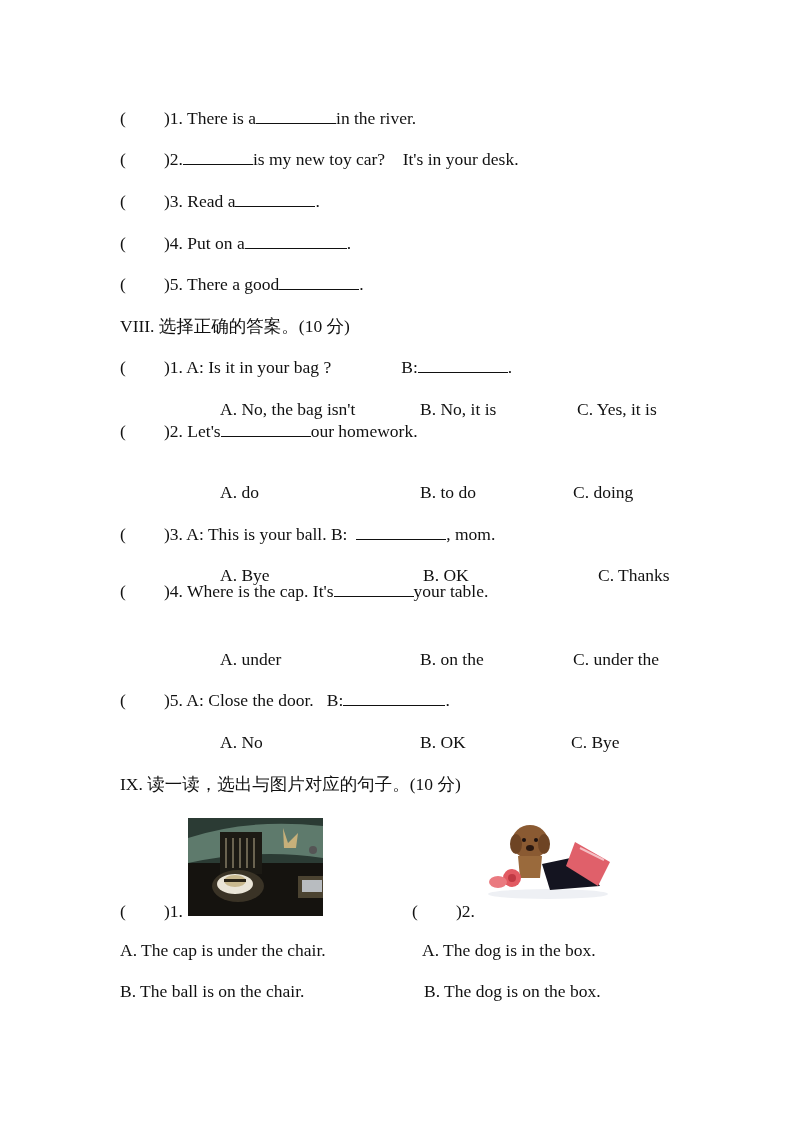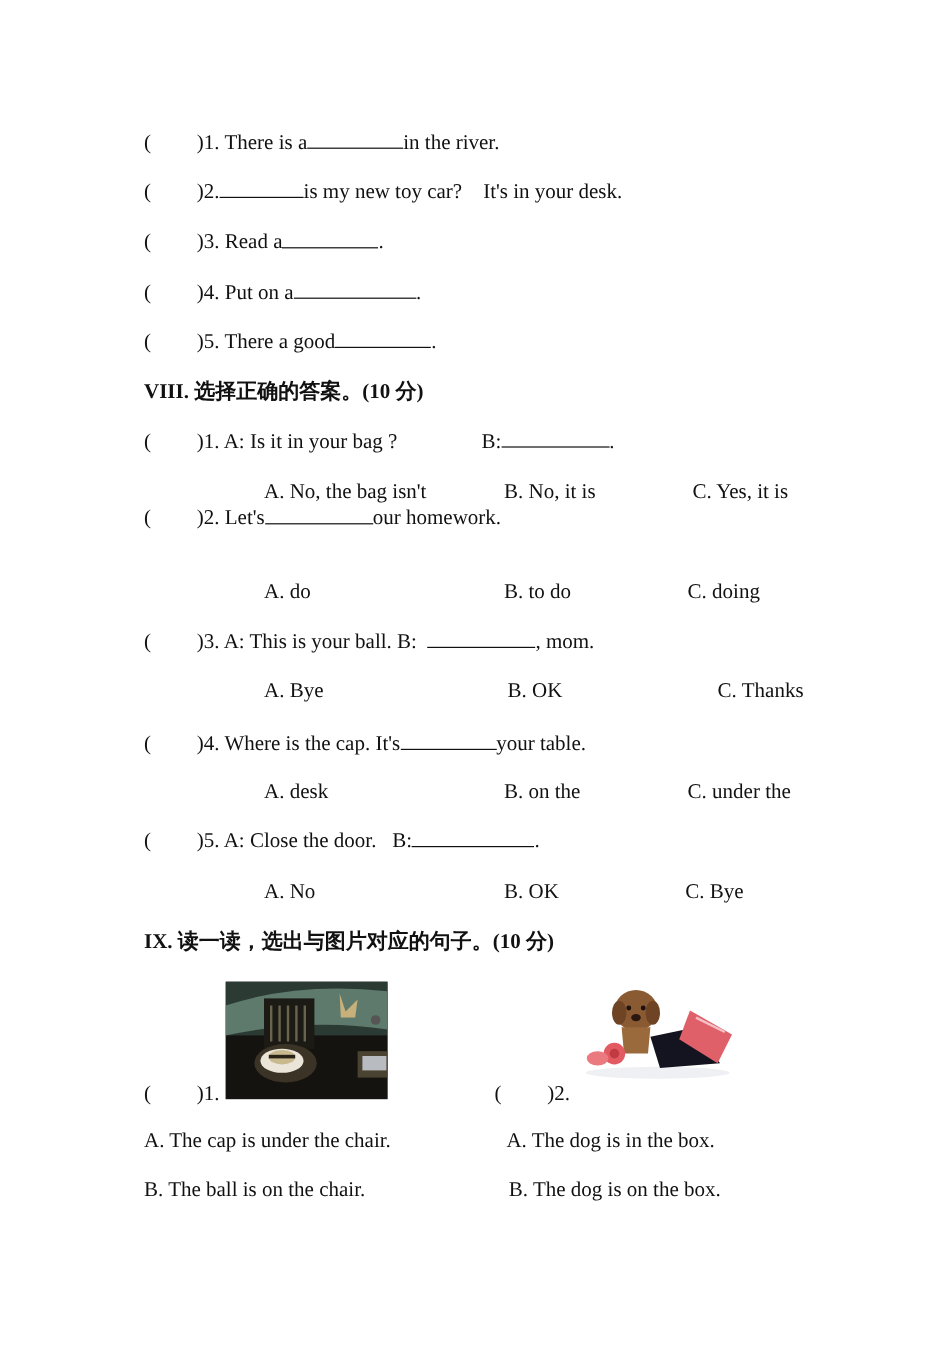--- a/index.html
+++ b/index.html
@@ -2,21 +2,21 @@
 <html><head>
 <meta charset="utf-8">
 <style>
   html, body { margin: 0; padding: 0; background: #ffffff; }
   body { width: 793px; height: 1122px; position: relative; overflow: hidden;
          font-family: "Liberation Serif", "DejaVu Serif", serif; color: #111; font-size: 17.5px; }
   .line { position: absolute; left: 120px; white-space: nowrap; line-height: 22px; }
   .paren { display: inline-block; width: 44px; }
   .blank { display: inline-block; border-bottom: 1px solid #111; height: 16px; vertical-align: baseline; }
   .opt { position: absolute; white-space: nowrap; line-height: 22px; }
-  .section { position: absolute; left: 120px; white-space: nowrap; line-height: 22px; font-weight: bold; }
+  .section { position: absolute; left: 120px; white-space: nowrap; line-height: 22px; }
   .pic { position: absolute; overflow: hidden; }
 </style>
 </head>
 <body>
 
 <div class="line" style="top:107px">
   <span class="paren">(</span><span>)1.</span><span> There is a</span><span class="blank" style="width:80px"></span><span>in the river.</span>
 </div>
 <div class="line" style="top:148px">
   <span class="paren">(</span><span>)2.</span><span class="blank" style="width:70px"></span><span style="white-space:pre">is my new toy car?    It's in your desk.</span>
@@ -47,24 +47,24 @@
 <div class="opt" style="top:481px;left:420px">B. to do</div>
 <div class="opt" style="top:481px;left:573px">C. doing</div>
 
 <div class="line" style="top:523px">
   <span class="paren">(</span><span>)3.</span><span style="white-space:pre"> A: This is your ball. B:  </span><span class="blank" style="width:90px"></span><span>, mom.</span>
 </div>
 <div class="opt" style="top:564px;left:220px">A.  Bye</div>
 <div class="opt" style="top:564px;left:423px">B. OK</div>
 <div class="opt" style="top:564px;left:598px">C. Thanks</div>
 
-<div class="line" style="top:608px">
+<div class="line" style="top:580px">
   <span class="paren">(</span><span>)4.</span><span> Where is the cap. It's</span><span class="blank" style="width:80px"></span><span>your table.</span>
 </div>
-<div class="opt" style="top:648px;left:220px">A. desk</div>
+<div class="opt" style="top:648px;left:220px">A. under</div>
 <div class="opt" style="top:648px;left:420px">B. on the</div>
 <div class="opt" style="top:648px;left:573px">C. under the</div>
 
 <div class="line" style="top:689px">
   <span class="paren">(</span><span>)5.</span><span style="white-space:pre"> A: Close the door.   B:</span><span class="blank" style="width:102px"></span><span>.</span>
 </div>
 <div class="opt" style="top:731px;left:220px">A. No</div>
 <div class="opt" style="top:731px;left:420px">B. OK</div>
 <div class="opt" style="top:731px;left:571px">C. Bye</div>
 

